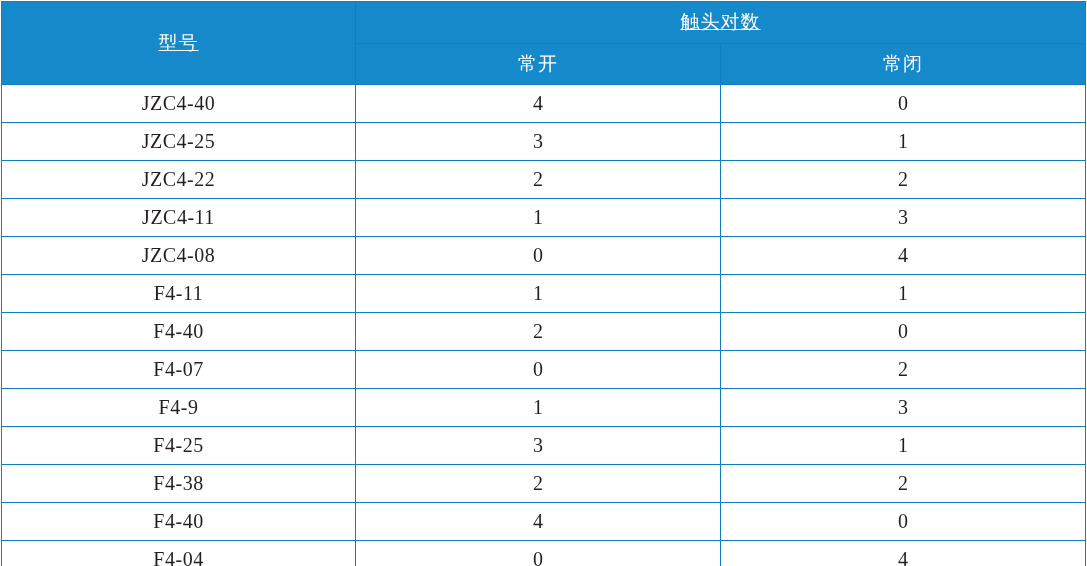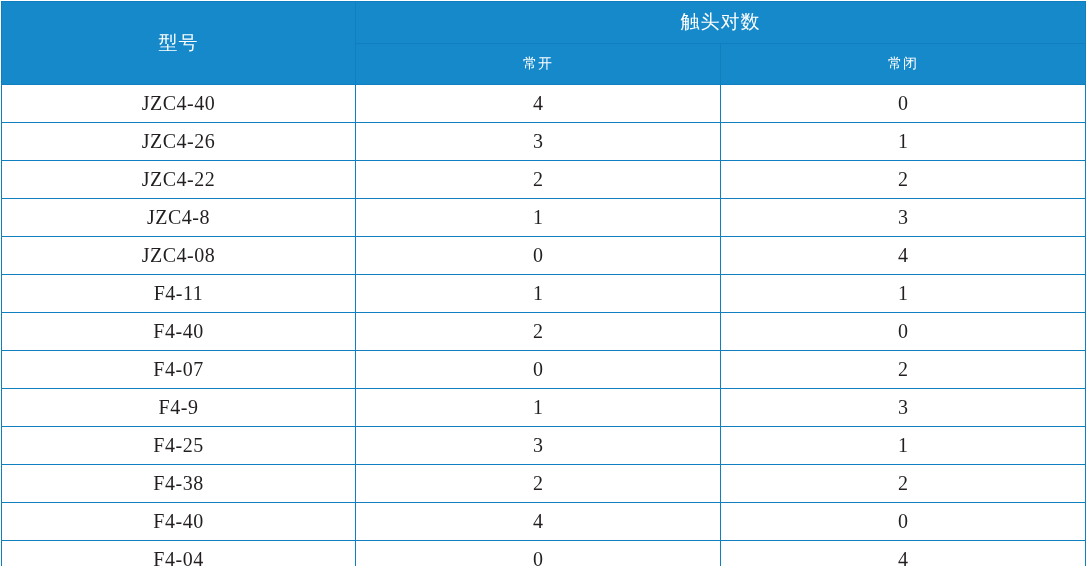--- a/index.html
+++ b/index.html
@@ -42,31 +42,32 @@
     border-color: #ffffff;
   }
   thead th.outer-left {
     border-left-color: #0f7fc0;
   }
   thead th.outer-right {
     border-right-color: #0f7fc0;
   }
   thead th.outer-top {
     border-top-color: #0f7fc0;
+    text-decoration: underline;
   }
   th.model-head {
     width: 353px;
     height: 82px;
   }
   th.group-head {
     height: 40px;
   }
   th.sub-head {
     height: 40px;
-    font-size: 14px;
+    font-size: 19px;
   }
   tbody td {
     height: 37px;
     font-size: 20px;
     color: #231f20;
     background: #ffffff;
     border-color: #1689cb;
   }
   tbody td.model-cell {
     letter-spacing: 0.5px;
@@ -89,31 +90,31 @@
         <th class="sub-head col-nc outer-right">常闭</th>
       </tr>
     </thead>
     <tbody>
       <tr>
         <td class="model-cell">JZC4-40</td>
         <td>4</td>
         <td>0</td>
       </tr>
       <tr>
-        <td class="model-cell">JZC4-26</td>
+        <td class="model-cell">JZC4-25</td>
         <td>3</td>
         <td>1</td>
       </tr>
       <tr>
         <td class="model-cell">JZC4-22</td>
         <td>2</td>
         <td>2</td>
       </tr>
       <tr>
-        <td class="model-cell">JZC4-8</td>
+        <td class="model-cell">JZC4-11</td>
         <td>1</td>
         <td>3</td>
       </tr>
       <tr>
         <td class="model-cell">JZC4-08</td>
         <td>0</td>
         <td>4</td>
       </tr>
       <tr>
         <td class="model-cell">F4-11</td>

